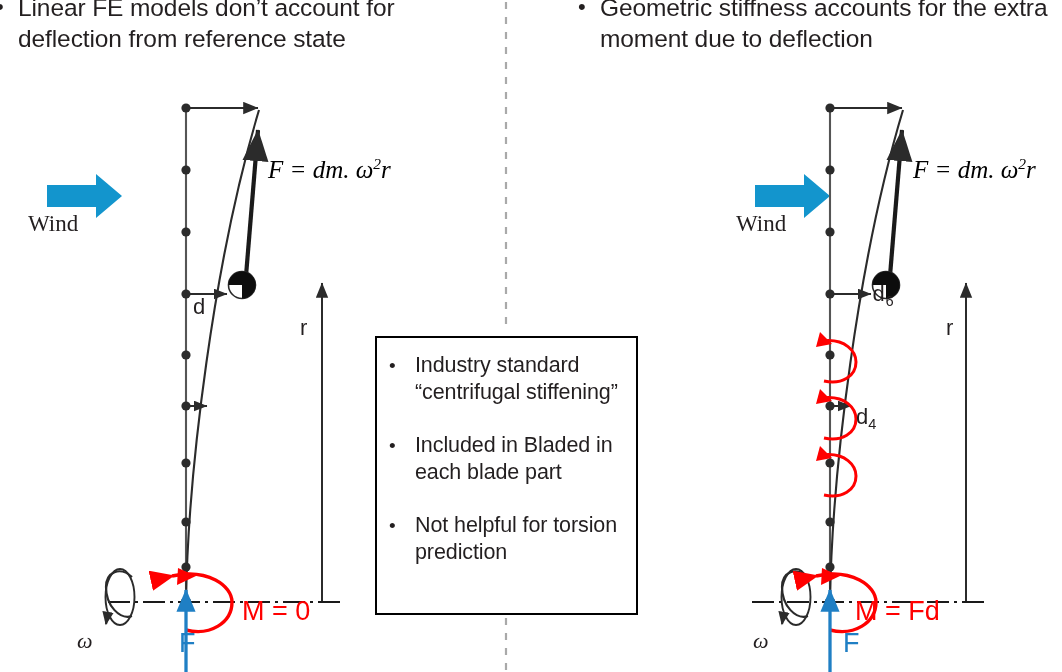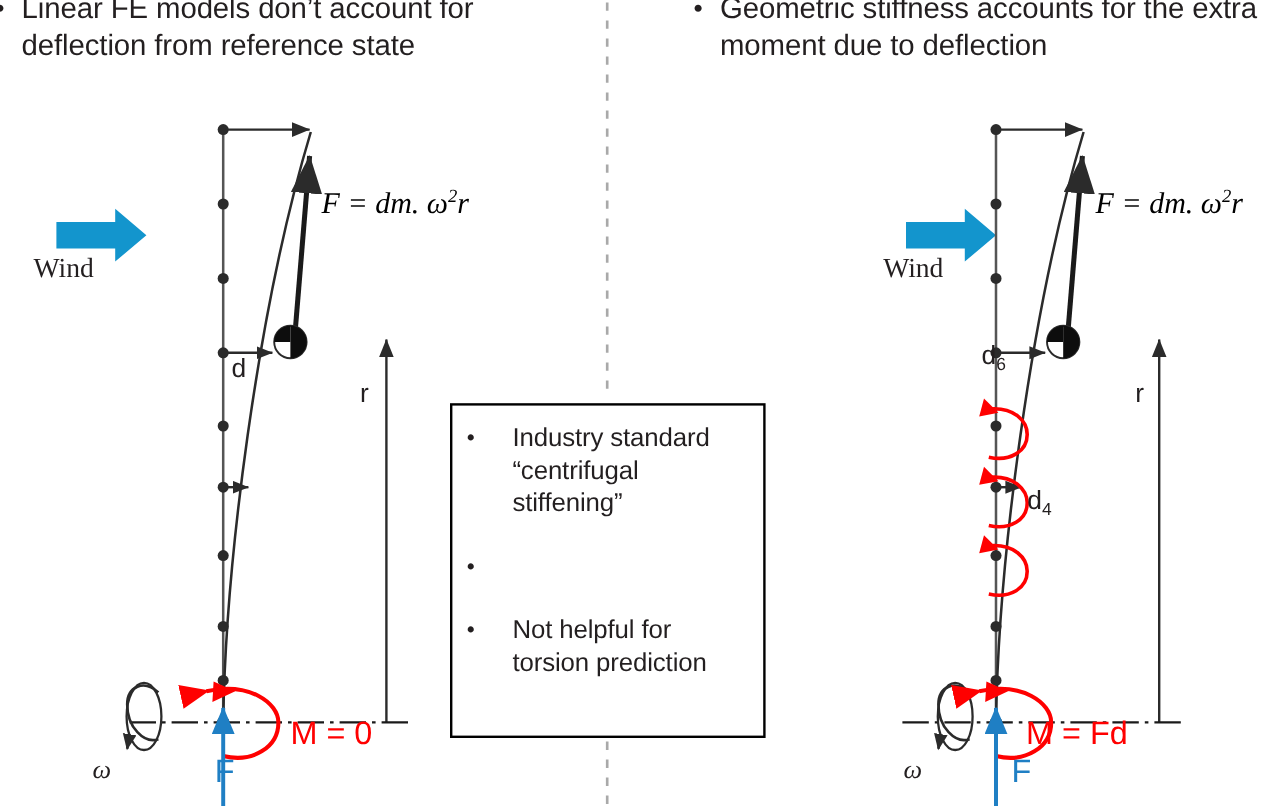--- a/index.html
+++ b/index.html
@@ -31,21 +31,21 @@
   #callout{
     position:absolute;left:375px;top:336px;width:263px;height:279px;
     border:2.2px solid #000;background:#ffffff;
     box-sizing:border-box;
     padding:14px 10px 10px 12px;
     display:flex;flex-direction:column;justify-content:flex-start;
     gap:26px;
   }
   #callout .bullet-block{position:static;}
   #callout .bullet-dot{font-size:19px;line-height:27px;width:26px;flex:0 0 26px;}
-  #callout .bullet-text{font-size:21.5px;line-height:27px;margin-left:12px;}
+  #callout .bullet-text{font-size:21.5px;line-height:27px;}
 
   
   .wind-label{
     position:absolute;
     font-family:"Liberation Serif", serif;
     font-size:23px;color:#231f20;
   }
   #wind-label-left{left:28px;top:211px;}
   #wind-label-right{left:736px;top:211px;}
 
@@ -62,21 +62,21 @@
 
   
   .geo-label{
     position:absolute;
     font-family:"Liberation Sans", sans-serif;
     font-size:22px;color:#231f20;white-space:nowrap;
   }
   .geo-label sub{font-size:0.66em;vertical-align:sub;}
   #label-d-left{left:193px;top:294px;}
   #label-r-left{left:300px;top:315px;}
-  #label-d6-right{left:818px;top:283px;}
+  #label-d6-right{left:872px;top:283px;font-family:Liberation Mono, monospace;}
   #label-d4-right{left:856px;top:404px;}
   #label-r-right{left:946px;top:315px;}
 
   
   .omega-label{
     position:absolute;
     font-family:"Liberation Serif", serif;
     font-style:italic;font-size:22px;color:#231f20;
   }
   #omega-left{left:77px;top:628px;}
@@ -262,20 +262,21 @@
     <span class="bullet-text">Geometric stiffness accounts for the extra moment due to deflection</span>
   </div>
 
   <div id="callout">
     <div class="bullet-block">
       <span class="bullet-dot">•</span>
       <span class="bullet-text">Industry standard “centrifugal stiffening”</span>
     </div>
     <div class="bullet-block">
       <span class="bullet-dot">•</span>
+      <span class="bullet-text">Included in Bladed in each blade part</span>
     </div>
     <div class="bullet-block">
       <span class="bullet-dot">•</span>
       <span class="bullet-text">Not helpful for torsion prediction</span>
     </div>
   </div>
 
   <div class="wind-label" id="wind-label-left">Wind</div>
 
   <div class="formula" id="formula-left"><span>F = dm. ω</span><sup>2</sup><span>r</span></div>

